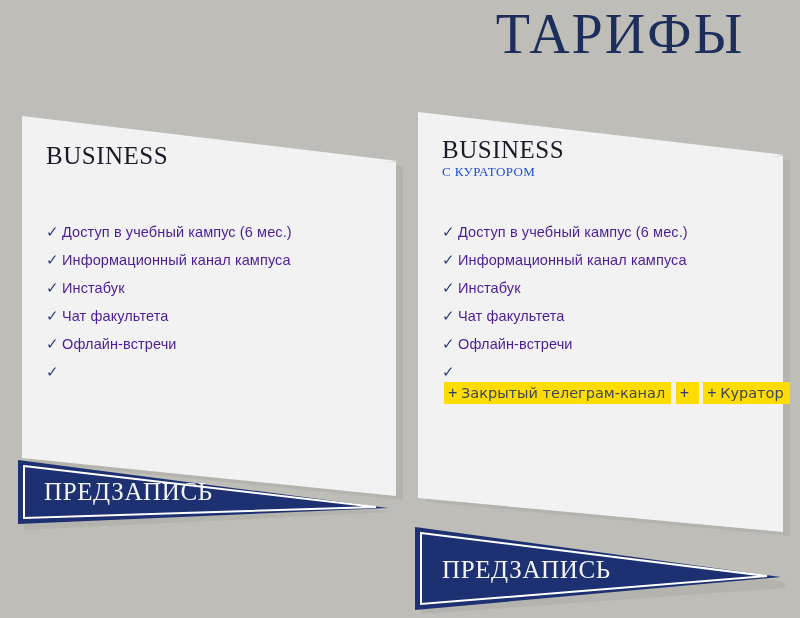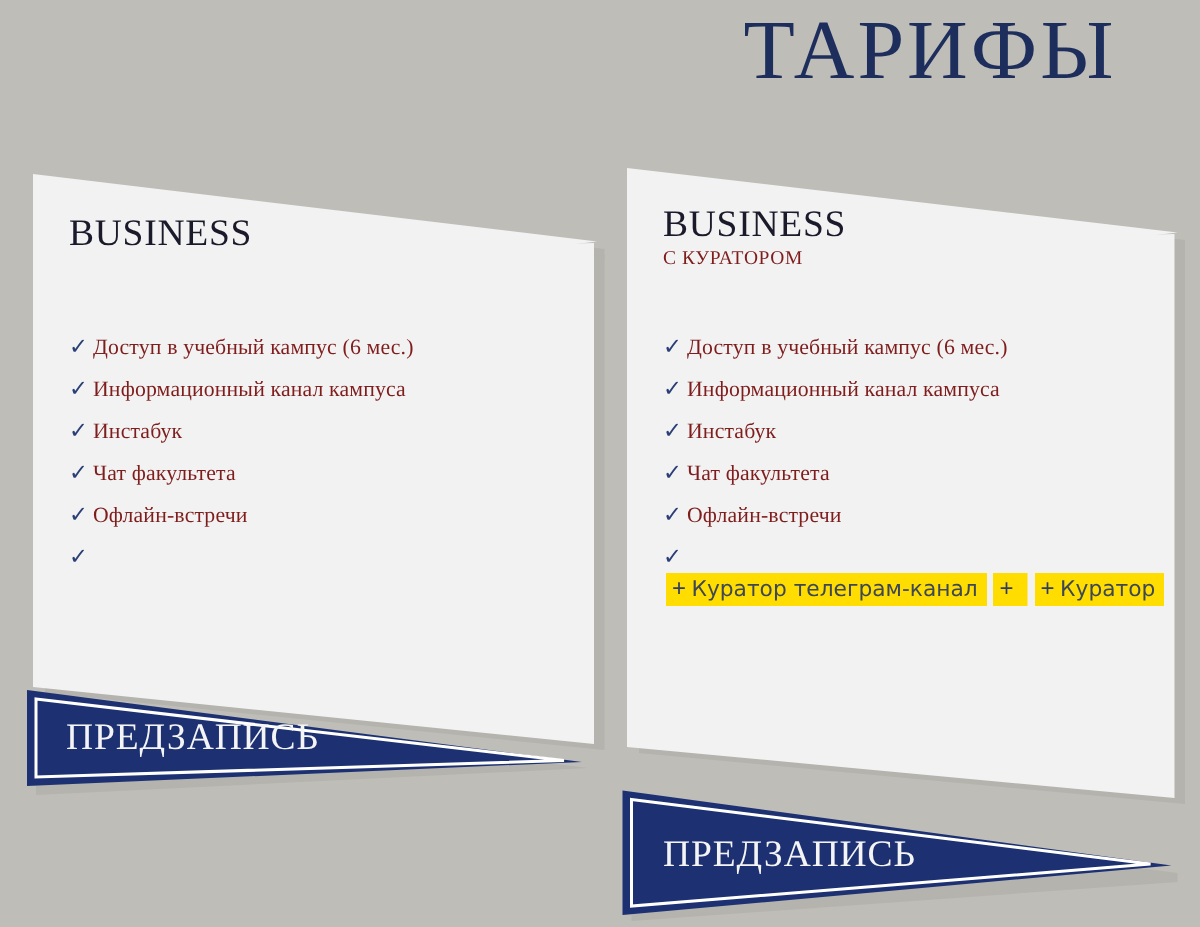--- a/index.html
+++ b/index.html
@@ -50,21 +50,21 @@
     font-size: 25px;
     line-height: 28px;
     letter-spacing: 0.5px;
     white-space: nowrap;
   }
   .hdr-sub {
     font-size: 13px;
     line-height: 16px;
     letter-spacing: 0.4px;
     white-space: nowrap;
-    color: #7f1d1d;
+    color: #1d4ed8;
   }
 
   
   .feature-list {
     position: absolute;
     list-style: none;
     margin: 0;
     padding: 0;
   }
   .feature-item {
@@ -75,24 +75,24 @@
   }
   .check-icon {
     display: inline-block;
     width: 16px;
     flex: 0 0 16px;
     color: #2a3f77;
     font-size: 15px;
     line-height: 28px;
   }
   .feature-label {
-    font-family: Liberation Serif, serif;
+    font-family: Liberation Sans, sans-serif;
     font-size: 14.5px;
     line-height: 28px;
-    color: #7f1d1d;
+    color: #4c1d95;
     letter-spacing: 0.1px;
   }
 
   .bonus-item {
     display: inline-flex;
     align-items: center;
     height: 22px;
     margin-bottom: 6px;
     background: #ffdd00;
     padding: 0 6px 0 4px;
@@ -233,21 +233,21 @@
         <span class="feature-label">Офлайн-встречи</span>
       </li>
       <li class="feature-item">
         <span class="check-icon">✓</span>
       </li>
     </ul>
 
     <ul class="bonus-list" style="left:44px;top:286px;">
       <li class="bonus-item">
         <span class="plus-icon">+</span>
-        <span class="bonus-label">Куратор телеграм-канал</span>
+        <span class="bonus-label">Закрытый телеграм-канал</span>
       </li>
       <li class="bonus-item">
         <span class="plus-icon">+</span>
       </li>
       <li class="bonus-item">
         <span class="plus-icon">+</span>
         <span class="bonus-label">Куратор</span>
       </li>
     </ul>
   </div>

